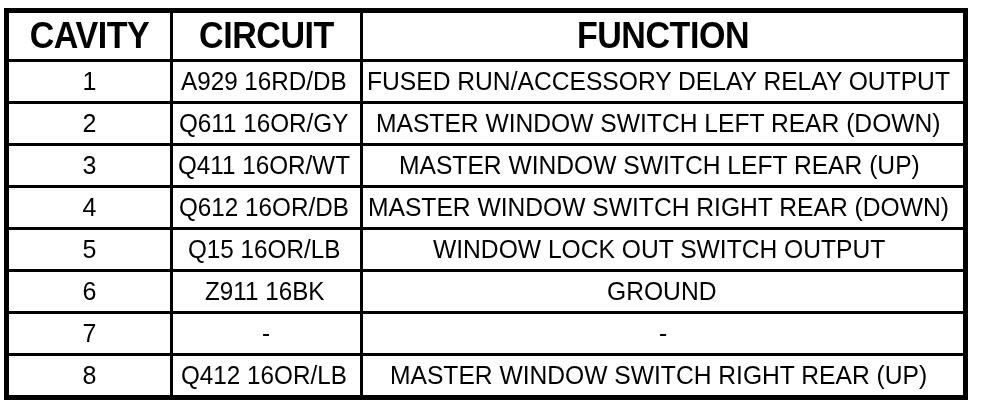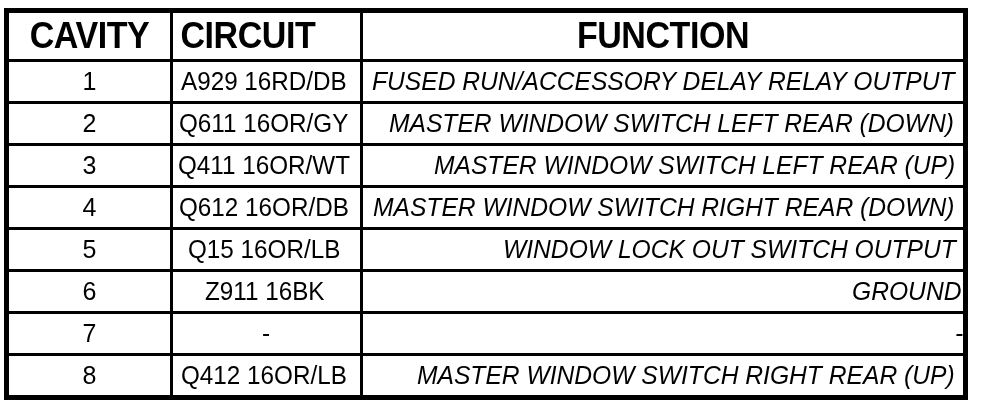--- a/index.html
+++ b/index.html
@@ -68,21 +68,21 @@
     overflow: hidden;
     font-stretch: condensed;
     transform-origin: left center;
   }
   .header-row th .hlabel {
     display: block;
     transform: scaleX(0.92);
     transform-origin: center center;
   }
   .th-cavity  { text-align: center; }
-  .th-circuit { text-align: left; }
+  .th-circuit { text-align: center; }
   .th-function{ text-align: center; }
 
   
   .data-row td {
     height: 39px;
     line-height: 39px;
     font-size: 25px;
     font-weight: normal;
     white-space: nowrap;
     overflow: hidden;
@@ -93,23 +93,22 @@
   .td-circuit {
     text-align: center;
     padding-left: 7px;
   }
   .td-circuit .shrink {
     display: inline-block;
     transform: scaleX(0.97);
     transform-origin: left center;
   }
   .td-function {
-    text-align: right;
+    text-align: center;
     padding-left: 9px;
-    font-style: italic;
   }
   .td-function .shrink {
     display: inline-block;
     transform: scaleX(0.985);
     transform-origin: left center;
   }
 </style>
 </head>
 <body>
 

